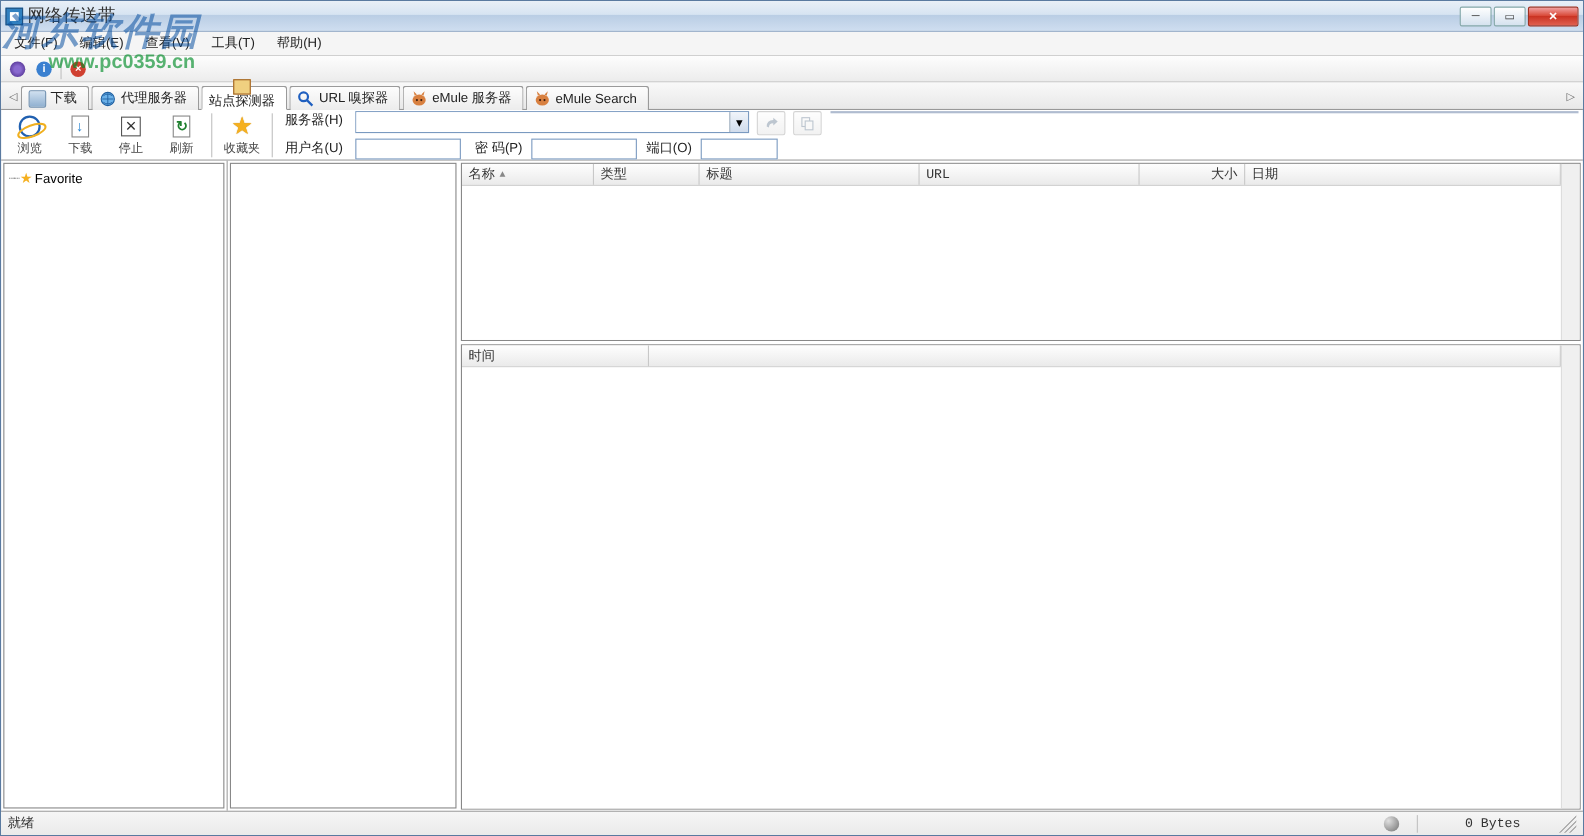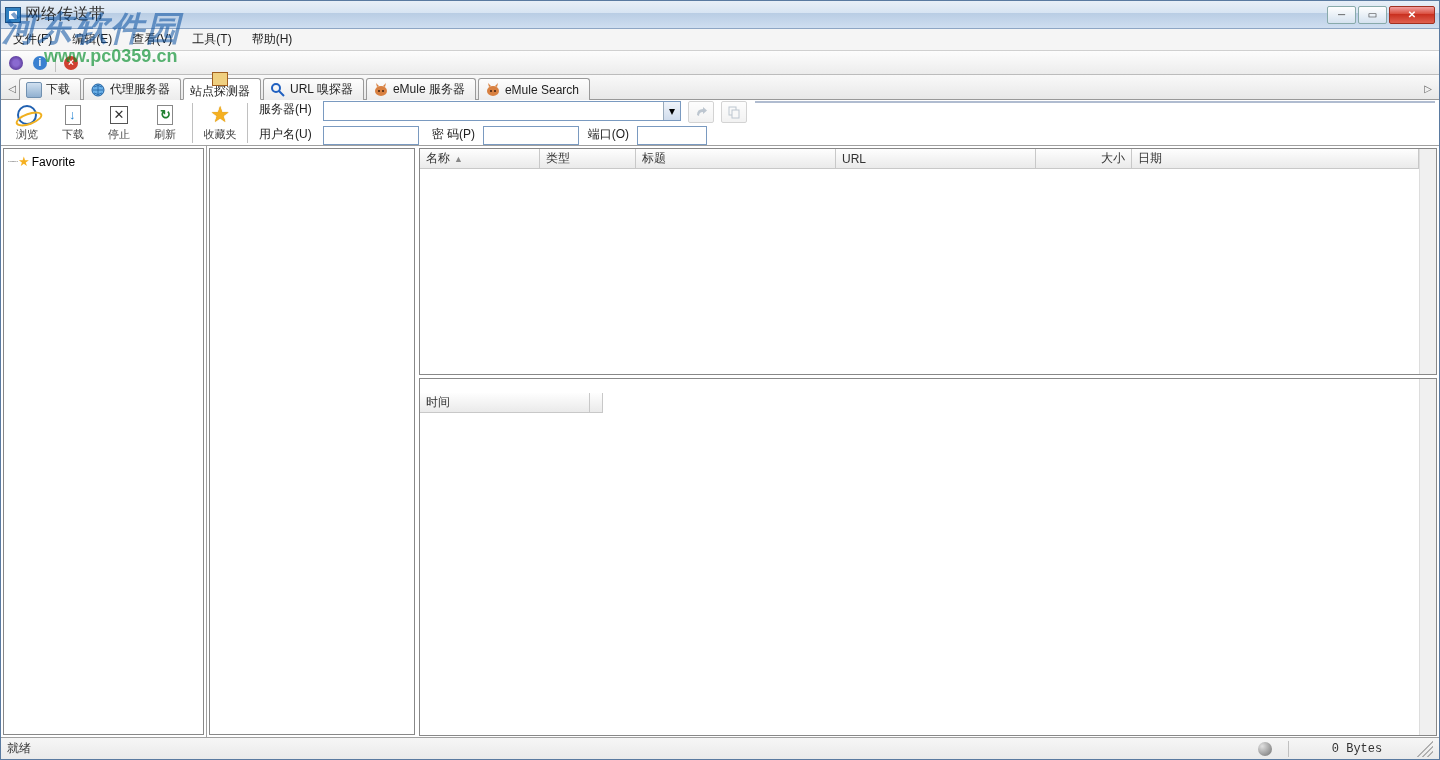--- a/index.html
+++ b/index.html
@@ -247,21 +247,21 @@
   margin:2px;
   background:#fff;
 }
 .rightcol{flex:1;display:flex;flex-direction:column;min-height:0;}
 .listpanel{
   border:1px solid #888;
   margin:2px 2px 1px 2px;
   background:#fff;
   display:flex;flex-direction:column;
 }
-.listpanel.upper{height:227px;}
+.listpanel.upper{height:162px;font-family:Liberation Mono, monospace;}
 .listpanel.lower{flex:1;}
 .listheader{
   height:20px;
   display:flex;
   background:linear-gradient(to bottom,#fefefe,#eaeaea);
   border-bottom:1px solid #c8c8c8;
 }
 .colhdr{
   border-right:1px solid #c8c8c8;
   padding:0 6px;
@@ -493,21 +493,21 @@
                   </div>
               </div>
               <div class="listbody"></div>
             </div>
             <div class="scrollbar-v"></div>
           </div>
         </div>
 
         <div class="listpanel lower">
           <div style="display:flex;flex:1;min-height:0;">
-            <div style="flex:1;display:flex;flex-direction:row;margin-top:14px;">
+            <div style="flex:1;display:flex;flex-direction:column;">
               <div class="listheader">
                 <div class="colhdr" style="width:170px">
                     <span>时间</span>
                   </div>
                 <div class="colhdr" style="flex:1"></div>
               </div>
               <div class="listbody"></div>
             </div>
             <div class="scrollbar-v"></div>
           </div>

